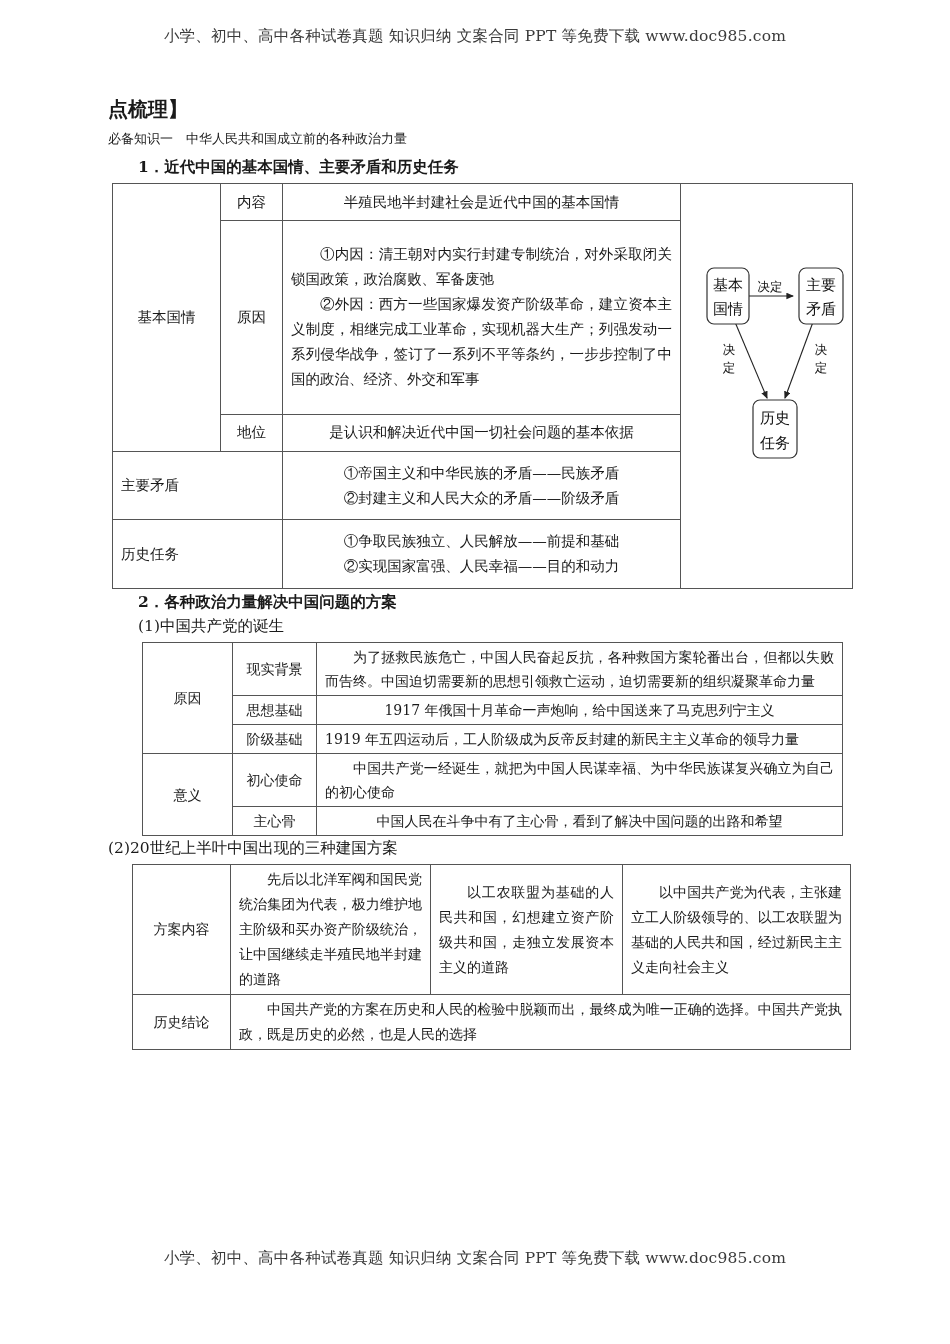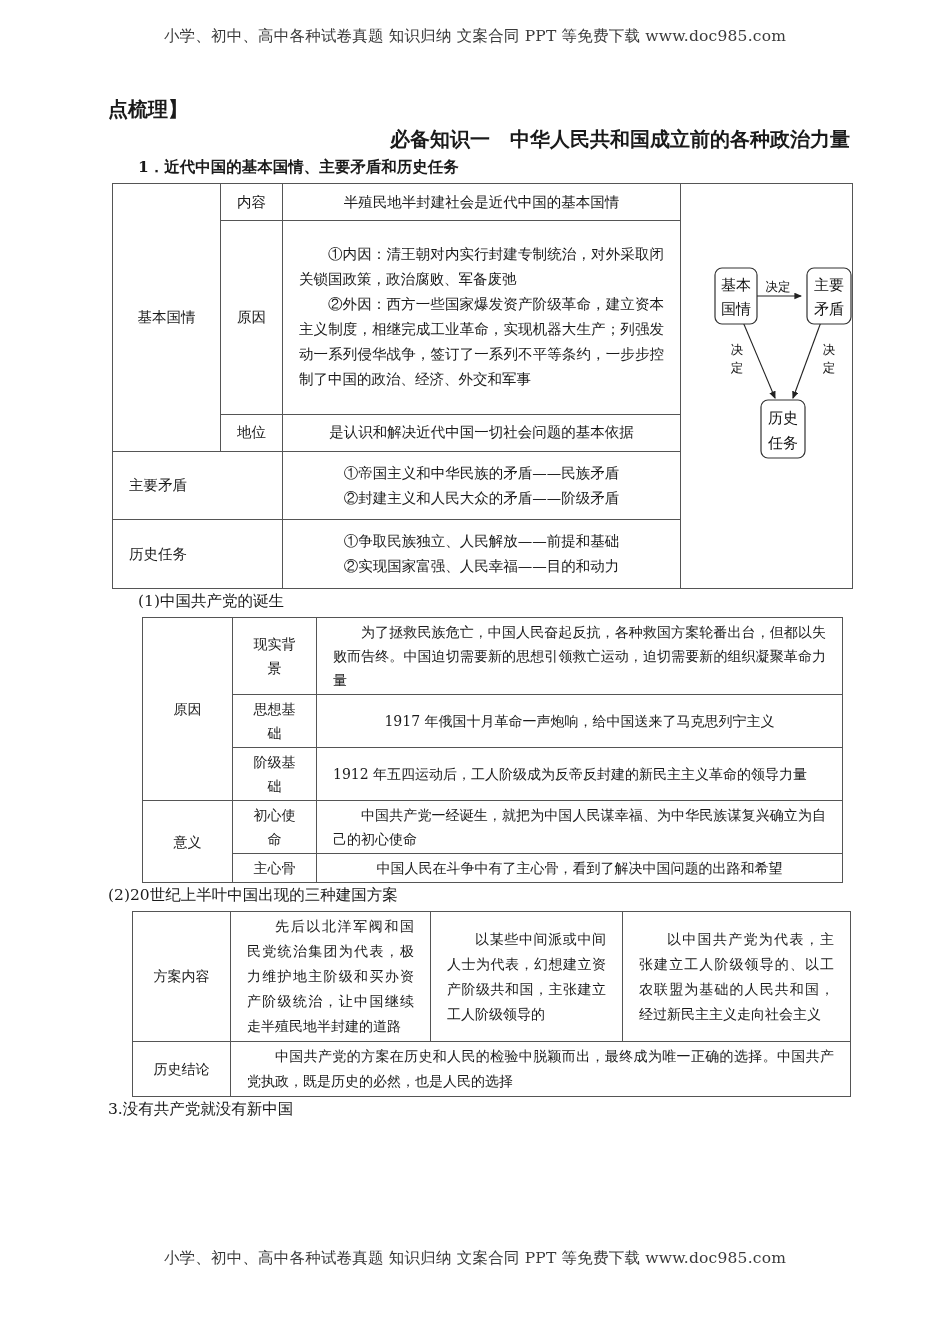--- a/index.html
+++ b/index.html
@@ -28,44 +28,43 @@
   .content { position: absolute; left: 108px; top: 96px; width: 742px; }
 
   .h-title {
     font-weight: bold;
     font-size: 20px;
     line-height: 26px;
     margin: 0 0 4px 0;
     font-family: "DejaVu Sans", "Liberation Sans", sans-serif;
   }
   .h-sub {
-    font-weight: bold;
-    font-size: 20px;
+    font-weight: normal;
+    font-size: 13px;
     line-height: 26px;
     margin: 0 0 2px 0;
     font-family: "DejaVu Sans", "Liberation Sans", sans-serif;
-    text-align: right;
   }
   .para {
     font-size: 15.5px;
     line-height: 25px;
     margin: 0;
   }
   .indent1 { padding-left: 30px; font-weight: bold; }
   .indent2 { padding-left: 30px; }
 
   table.doc {
     border-collapse: collapse;
     table-layout: fixed;
     font-size: 14.5px;
     line-height: 25px;
   }
   table.doc td {
     border: 1px solid #555;
-    padding: 2px 16px;
+    padding: 2px 8px;
     vertical-align: middle;
     word-break: break-all;
   }
   .c { text-align: center; }
   .l { text-align: left; }
   .j { text-align: justify; text-justify: inter-ideograph; }
   .ind { text-indent: 2em; }
   .pad6 { padding: 3px 6px; }
 
   
@@ -164,41 +163,42 @@
         <tr>
           <td colspan="2" class="l pad6">历史任务</td>
           <td class="c pad6">
             <div>①争取民族独立、人民解放——前提和基础</div>
             <div>②实现国家富强、人民幸福——目的和动力</div>
           </td>
         </tr>
       </tbody>
     </table>
 
+    <div class="para indent1">2．各种政治力量解决中国问题的方案</div>
     <div class="para indent2">(1)中国共产党的诞生</div>
 
     <table class="doc" id="t2">
       <colgroup>
         <col style="width:90px">
         <col style="width:84px">
         <col style="width:526px">
       </colgroup>
       <tbody>
         <tr>
           <td rowspan="3" class="c">原因</td>
           <td class="c">现实背景</td>
           <td class="j ind pad6">为了拯救民族危亡，中国人民奋起反抗，各种救国方案轮番出台，但都以失败而告终。中国迫切需要新的思想引领救亡运动，迫切需要新的组织凝聚革命力量</td>
         </tr>
         <tr>
           <td class="c">思想基础</td>
           <td class="c pad6">1917 年俄国十月革命一声炮响，给中国送来了马克思列宁主义</td>
         </tr>
         <tr>
           <td class="c">阶级基础</td>
-          <td class="j pad6">1912 年五四运动后，工人阶级成为反帝反封建的新民主主义革命的领导力量</td>
+          <td class="j pad6">1919 年五四运动后，工人阶级成为反帝反封建的新民主主义革命的领导力量</td>
         </tr>
         <tr>
           <td rowspan="2" class="c">意义</td>
           <td class="c">初心使命</td>
           <td class="j ind pad6">中国共产党一经诞生，就把为中国人民谋幸福、为中华民族谋复兴确立为自己的初心使命</td>
         </tr>
         <tr>
           <td class="c">主心骨</td>
           <td class="c pad6">中国人民在斗争中有了主心骨，看到了解决中国问题的出路和希望</td>
         </tr>
@@ -211,29 +211,28 @@
       <colgroup>
         <col style="width:98px">
         <col style="width:200px">
         <col style="width:192px">
         <col style="width:228px">
       </colgroup>
       <tbody>
         <tr>
           <td class="c">方案内容</td>
           <td class="j ind pad6">先后以北洋军阀和国民党统治集团为代表，极力维护地主阶级和买办资产阶级统治，让中国继续走半殖民地半封建的道路</td>
-          <td class="j ind pad6">以某些中间派或中间人士为代表，幻想建立资产阶级共和国，主张建立工人阶级领导的</td>
+          <td class="j ind pad6">以工农联盟为基础的人民共和国，幻想建立资产阶级共和国，走独立发展资本主义的道路</td>
           <td class="j ind pad6">以中国共产党为代表，主张建立工人阶级领导的、以工农联盟为基础的人民共和国，经过新民主主义走向社会主义</td>
         </tr>
         <tr>
           <td class="c">历史结论</td>
           <td colspan="3" class="j ind pad6">中国共产党的方案在历史和人民的检验中脱颖而出，最终成为唯一正确的选择。中国共产党执政，既是历史的必然，也是人民的选择</td>
         </tr>
       </tbody>
     </table>
 
-    <div class="para">3.没有共产党就没有新中国</div>
 
   </div>
 
   <div class="watermark wm-bottom">小学、初中、高中各种试卷真题 知识归纳 文案合同 PPT 等免费下载  www.doc985.com</div>
 
 </div>
 
 </body></html>

